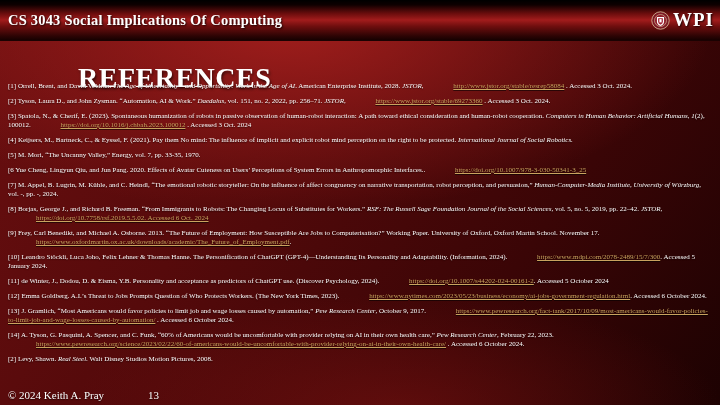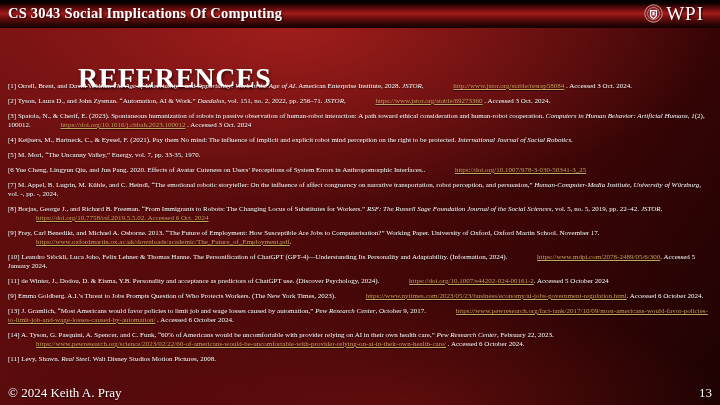--- a/index.html
+++ b/index.html
@@ -6,48 +6,48 @@
   body{
     width:720px;height:405px;overflow:hidden;position:relative;
     font-family:"Liberation Serif", serif;
     background:
       radial-gradient(ellipse 95% 75% at 40% 6%, rgba(168,32,30,.9), rgba(168,32,30,0) 62%),
       radial-gradient(ellipse 70% 45% at 55% 102%, rgba(140,22,20,.45), rgba(140,22,20,0) 65%),
       linear-gradient(125deg,#6b0f10 0%,#560a0b 35%,#3a0506 70%,#1d0202 100%);
     color:#fff;
   }
   .header{
-    position:absolute;top:0;left:0;right:0;height:28px;
+    position:absolute;top:0;left:0;right:0;height:41px;
     background:linear-gradient(180deg,#000 0%,#0e0000 12%,#6b0d0d 34%,#a21c1c 50%,#6e0e0e 66%,#2c0404 90%,#160101 100%);
     border-bottom:1px solid #1a0202;
     display:flex;align-items:center;justify-content:space-between;
-    padding:0 16px 0 8px;box-sizing:border-box;
+    padding:0 6px 0 8px;box-sizing:border-box;
   }
   .course{font-size:14.5px;font-weight:bold;letter-spacing:.2px;
     text-shadow:1px 1px 2px rgba(0,0,0,.8);white-space:nowrap;}
   .logo{display:flex;align-items:center;gap:3px;}
   .seal{width:19px;height:19px;display:block;}
-  .wpi{font-size:19px;font-weight:normal;letter-spacing:1px;
+  .wpi{font-size:19px;font-weight:bold;letter-spacing:1px;
     text-shadow:1px 1px 2px rgba(0,0,0,.8);}
   .title{
     margin:16px;position:absolute;top:46px;left:62px;
     font-size:28px;font-weight:bold;letter-spacing:.5px;
     text-shadow:1px 2px 3px rgba(0,0,0,.65);
   }
   .refs{
     position:absolute;top:82px;left:8px;right:7px;
     font-size:7px;line-height:9px;
   }
   .ref{margin:0 0 6px 0;text-shadow:0 1px 1px rgba(0,0,0,.55);}
   .ref .italic{font-style:italic;}
   .ref-link{color:#C9A35F;text-decoration:underline;cursor:pointer;margin-left:28px;}
   .footer{
     position:absolute;left:8px;right:8px;bottom:4px;
-    display:flex;justify-content:space-between;align-items:baseline;
-    font-size:13px;text-shadow:0 1px 1px rgba(0,0,0,.6);
+    display:flex;align-items:baseline;
+    font-size:11px;text-shadow:0 1px 1px rgba(0,0,0,.6);gap:44px;
   }
 </style>
 </head>
 <body>
 
 <div class="header">
   <span class="course">CS 3043 Social Implications Of Computing</span>
   <div class="logo">
     <svg class="seal" viewBox="0 0 24 24">
       <circle cx="12" cy="12" r="11" fill="#7d1824" stroke="#d9c6a0" stroke-width="1"></circle>
@@ -65,24 +65,24 @@
 <div class="refs">
     <p class="ref"><span>[1] Orrell, Brent, and David Veldran. </span><span class="italic">The Age of Uncertainty—and Opportunity: Work in the Age of AI</span><span>. American Enterprise Institute, 2028. </span><span class="italic">JSTOR</span><span>, </span><a class="ref-link">http://www.jstor.org/stable/resrep58084</a><span> . Accessed 3 Oct. 2024.</span></p>
     <p class="ref"><span>[2] Tyson, Laura D., and John Zysman. “Automation, AI &amp; Work.” </span><span class="italic">Daedalus</span><span>, vol. 151, no. 2, 2022, pp. 256–71. </span><span class="italic">JSTOR</span><span>, </span><a class="ref-link">https://www.jstor.org/stable/69273360</a><span> . Accessed 3 Oct. 2024.</span></p>
     <p class="ref"><span>[3] Spatola, N., &amp; Cherif, E. (2023). Spontaneous humanization of robots in passive observation of human-robot interaction: A path toward ethical consideration and human-robot cooperation. </span><span class="italic">Computers in Human Behavior: Artificial Humans, 1</span><span>(2), 100012. </span><a class="ref-link">https://doi.org/10.1016/j.chbah.2023.100012</a><span> . Accessed 3 Oct. 2024</span></p>
     <p class="ref"><span>[4] Keijsers, M., Bartneck, C., &amp; Eyssel, F. (2021). Pay them No mind: The influence of implicit and explicit robot mind perception on the right to be protected. </span><span class="italic">International Journal of Social Robotics.</span></p>
     <p class="ref"><span>[5] M. Mori, “The Uncanny Valley,” Energy, vol. 7, pp. 33-35, 1970.</span></p>
     <p class="ref"><span>[6 Yue Cheng, Lingyun Qiu, and Jun Pang. 2020. Effects of Avatar Cuteness on Users’ Perceptions of System Errors in Anthropomorphic Interfaces.. </span><a class="ref-link">https://doi.org/10.1007/978-3-030-50341-3_25</a></p>
     <p class="ref"><span>[7] M. Appel, B. Lugrin, M. Kühle, and C. Heindl, “The emotional robotic storyteller: On the influence of affect congruency on narrative transportation, robot perception, and persuasion,” </span><span class="italic">Human-Computer-Media Institute, University of Würzburg</span><span>, vol. -, pp. -, 2024.</span></p>
     <p class="ref"><span>[8] Borjas, George J., and Richard B. Freeman. “From Immigrants to Robots: The Changing Locus of Substitutes for Workers.” </span><span class="italic">RSF: The Russell Sage Foundation Journal of the Social Sciences</span><span>, vol. 5, no. 5, 2019, pp. 22–42. </span><span class="italic">JSTOR</span><span>, </span><a class="ref-link">https://doi.org/10.7758/rsf.2019.5.5.02. Accessed 6 Oct. 2024</a></p>
     <p class="ref"><span>[9] Frey, Carl Benedikt, and Michael A. Osborne. 2013. “The Future of Employment: How Susceptible Are Jobs to Computerisation?” Working Paper. University of Oxford, Oxford Martin School. November 17. </span><a class="ref-link">https://www.oxfordmartin.ox.ac.uk/downloads/academic/The_Future_of_Employment.pdf</a><span>.</span></p>
-    <p class="ref"><span>[10] Leandro Stöckli, Luca Joho, Felix Lehner &amp; Thomas Hanne. The Personification of ChatGPT (GPT-4)—Understanding Its Personality and Adaptability. (Information, 2024). </span><a class="ref-link">https://www.mdpi.com/2078-2489/05/6/300</a><span>. Accessed 5 January 2024.</span></p>
+    <p class="ref"><span>[10] Leandro Stöckli, Luca Joho, Felix Lehner &amp; Thomas Hanne. The Personification of ChatGPT (GPT-4)—Understanding Its Personality and Adaptability. (Information, 2024). </span><a class="ref-link">https://www.mdpi.com/2078-2489/15/7/300</a><span>. Accessed 5 January 2024.</span></p>
     <p class="ref"><span>[11] de Winter, J., Dodou, D. &amp; Eisma, Y.B. Personality and acceptance as predictors of ChatGPT use. (Discover Psychology, 2024). </span><a class="ref-link">https://doi.org/10.1007/s44202-024-00161-2</a><span>. Accessed 5 October 2024</span></p>
-    <p class="ref"><span>[9] Emma Goldberg. A.I.’s Threat to Jobs Prompts Question of Who Protects Workers. (The New York Times, 2023). </span><a class="ref-link">https://www.nytimes.com/2023/05/23/business/economy/ai-jobs-government-regulation.html</a><span>. Accessed 6 October 2024.</span></p>
+    <p class="ref"><span>[12] Emma Goldberg. A.I.’s Threat to Jobs Prompts Question of Who Protects Workers. (The New York Times, 2023). </span><a class="ref-link">https://www.nytimes.com/2023/05/23/business/economy/ai-jobs-government-regulation.html</a><span>. Accessed 6 October 2024.</span></p>
     <p class="ref"><span>[13] J. Gramlich, “Most Americans would favor policies to limit job and wage losses caused by automation,” </span><span class="italic">Pew Research Center</span><span>, October 9, 2017. </span><a class="ref-link">https://www.pewresearch.org/fact-tank/2017/10/09/most-americans-would-favor-policies-to-limit-job-and-wage-losses-caused-by-automation/</a><span> . Accessed 6 October 2024.</span></p>
     <p class="ref"><span>[14] A. Tyson, G. Pasquini, A. Spencer, and C. Funk, “60% of Americans would be uncomfortable with provider relying on AI in their own health care,” </span><span class="italic">Pew Research Center</span><span>, February 22, 2023. </span><a class="ref-link">https://www.pewresearch.org/science/2023/02/22/60-of-americans-would-be-uncomfortable-with-provider-relying-on-ai-in-their-own-health-care/</a><span> . Accessed 6 October 2024.</span></p>
-    <p class="ref"><span>[11] Levy, Shawn. </span><span class="italic">Real Steel</span><span>. Walt Disney Studios Motion Pictures, 2008.</span></p>
+    <p class="ref"><span>[2] Levy, Shawn. </span><span class="italic">Real Steel</span><span>. Walt Disney Studios Motion Pictures, 2008.</span></p>
   </div>
 
 <div class="footer">
   <span>© 2024 Keith A. Pray</span>
   <span>13</span>
 </div>
 
 </body></html>

